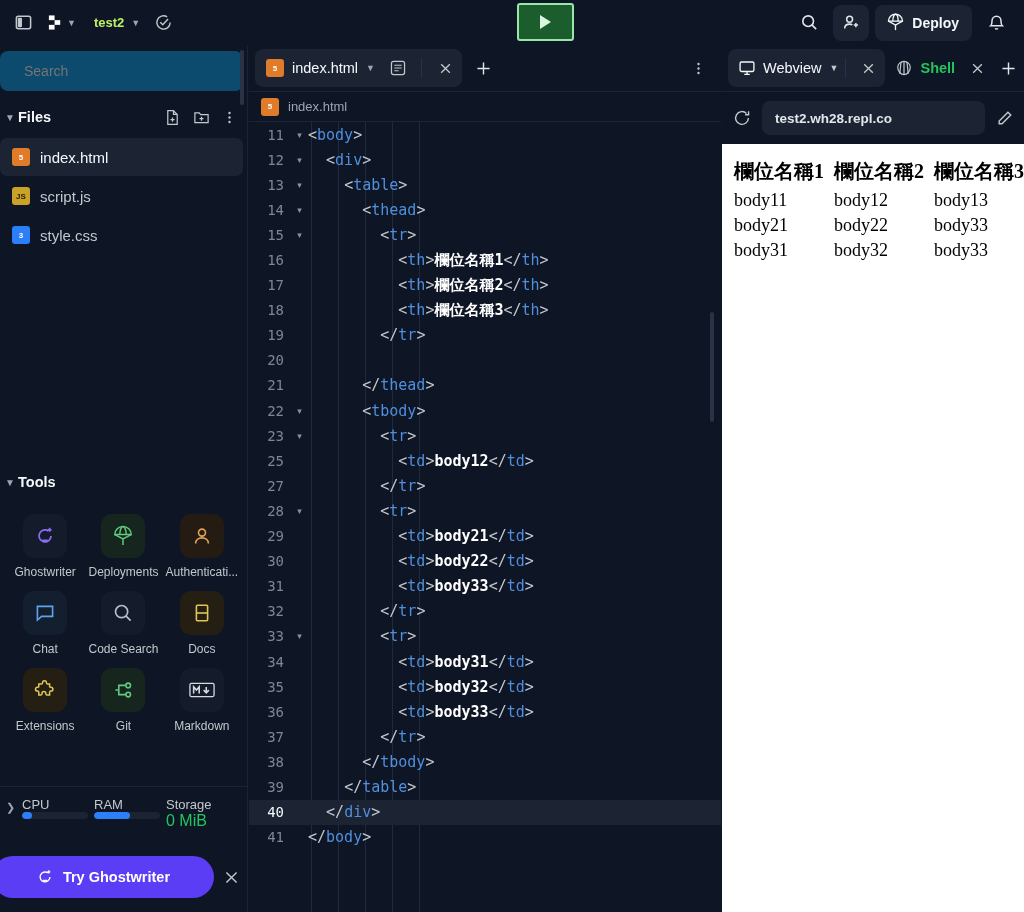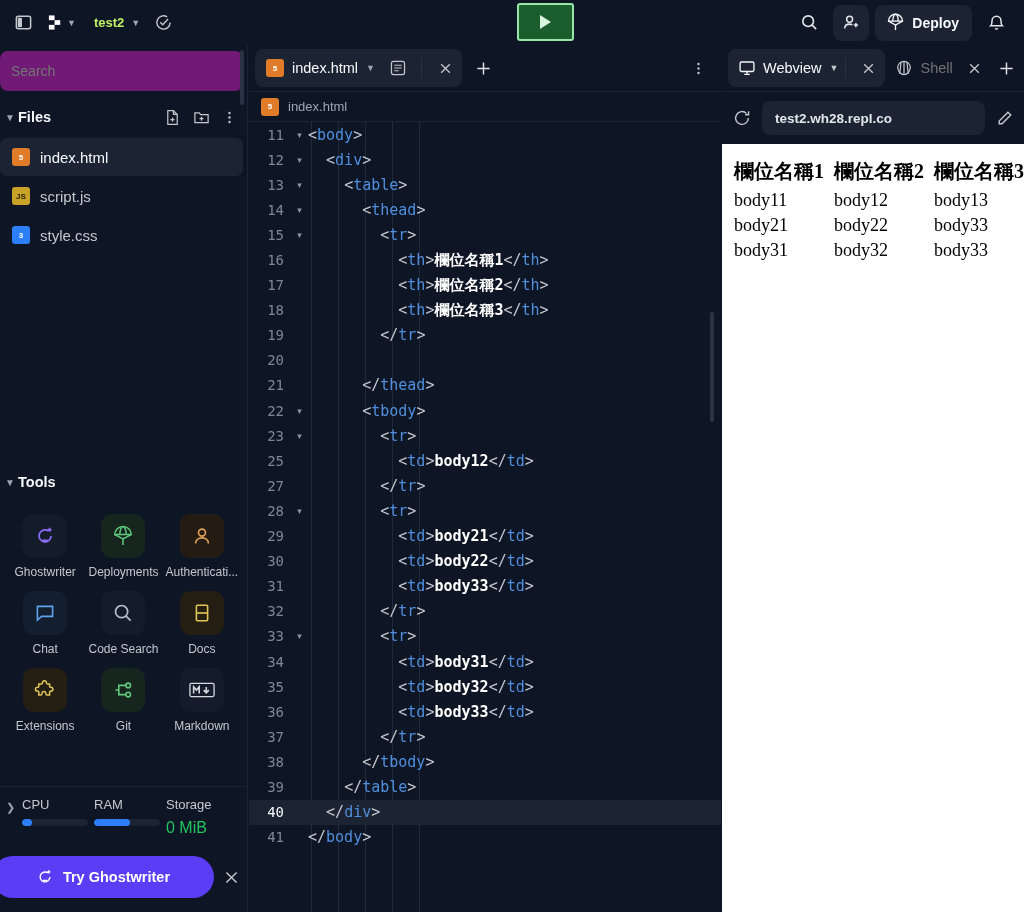--- a/index.html
+++ b/index.html
@@ -50,22 +50,22 @@
     display:flex; align-items:center; gap:7px; padding:0 13px 0 11px;
     font-size:14px; font-weight:600; color:#f5f9fc;
   }
 
   
   .sidebar {
     position:absolute; left:0; top:45px; width:248px; height:867px;
     background:#0e1525; border-right:1px solid #1c2333;
   }
   .search-box {
-    height:40px; margin:6px 4px 0 0; border-radius:8px; background:#701a75;
-    display:flex; align-items:center; padding-left:11px;
+    height:40px; margin:6px 4px 0 0; border-radius:8px; background:#0c4a6e;
+    display:flex; align-items:center; padding-left:24px;
   }
   .search-box input {
     background:transparent;border:none;outline:none;
     font-family:"Liberation Sans",sans-serif;font-size:14px;color:#9da5b4;width:100%;
   }
   .sec-head {
     display:flex; align-items:center; height:40px; padding:0 10px 0 2px; margin-top:6px;
   }
   .sec-caret { font-size:10px; color:#9da5b4; width:16px; text-align:center; }
   .sec-title { font-size:14.5px; font-weight:700; color:#f5f9fc; flex:1; }
@@ -100,21 +100,21 @@
   }
 
   
   .stats {
     position:absolute; bottom:68px; left:0; width:248px; height:58px;
     border-top:1px solid #1c2333; display:flex; align-items:flex-start;
     padding:10px 10px 0 6px; gap:2px;
   }
   .stat-caret { color:#9da5b4; font-size:11px; padding-top:4px; width:14px; }
   .stat { flex:1; }
-  .stat-name { font-size:13px; color:#c2c8cc; margin-bottom:7px; }
+  .stat-name { font-size:13px; color:#c2c8cc; }
   .bar { height:7px; border-radius:4px; background:#1c2333; width:66px; overflow:hidden; }
   .bar > i { display:block; height:100%; background:#2d7ff9; border-radius:4px; }
   .stat-val { font-size:16px; color:#22c55e; }
 
   .ghost-bar {
     position:absolute; bottom:14px; left:0; width:248px; height:42px;
     display:flex; align-items:center;
   }
   .ghost-btn {
     flex:1; height:42px; margin-left:-8px; background:#5b3df5; border-radius:21px;
@@ -169,21 +169,21 @@
                background:#2b3245; border-radius:2px; }
 
   
   .webview { position:absolute; left:722px; top:45px; width:302px; height:867px; background:#0e1525; }
   .wv-tabbar { height:47px; display:flex; align-items:center; padding:0 6px; border-bottom:1px solid #1c2333; }
   .wv-tab {
     height:38px; border-radius:8px; display:flex; align-items:center;
     padding:0 2px 0 10px; gap:7px; font-size:14.5px; color:#f5f9fc;
   }
   .wv-tab.active { background:#1c2333; }
-  .wv-tab.dim { color:#737373; }
+  .wv-tab.dim { color:#22c55e;font-weight:bold; }
   .url-row { height:52px; display:flex; align-items:center; gap:10px; padding:0 10px; }
   .url-box {
     flex:1; height:34px; background:#1c2333; border-radius:8px;
     display:flex; align-items:center; padding:0 13px;
     font-size:13.5px; font-weight:600; color:#e2e6ea;
   }
   .wv-page { height:770px; background:#fff; padding:14px 0 0 12px; }
   .wv-page table { border-collapse:collapse; font-family:"Liberation Serif", serif; color:#000; }
   .wv-page th { font-size:20px; font-weight:700; text-align:left; padding:0 10px 3px 0; white-space:nowrap; }
   .wv-page td { font-size:18px; padding:2px 10px 2px 0; white-space:nowrap; }

